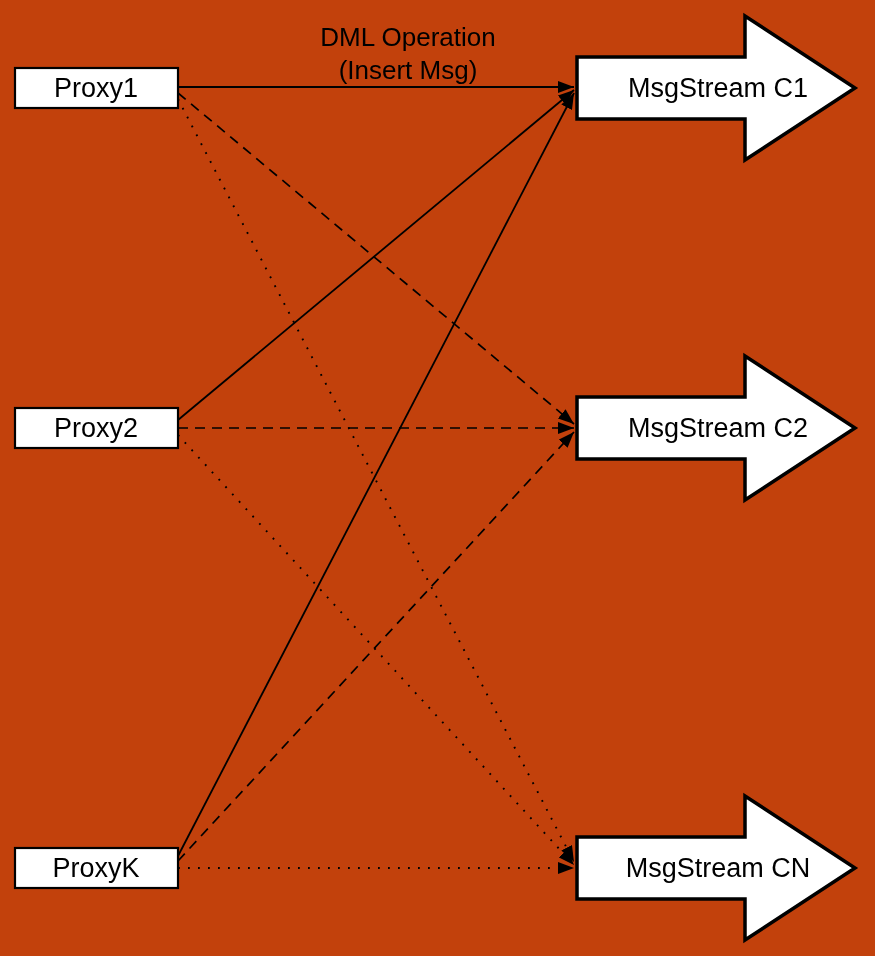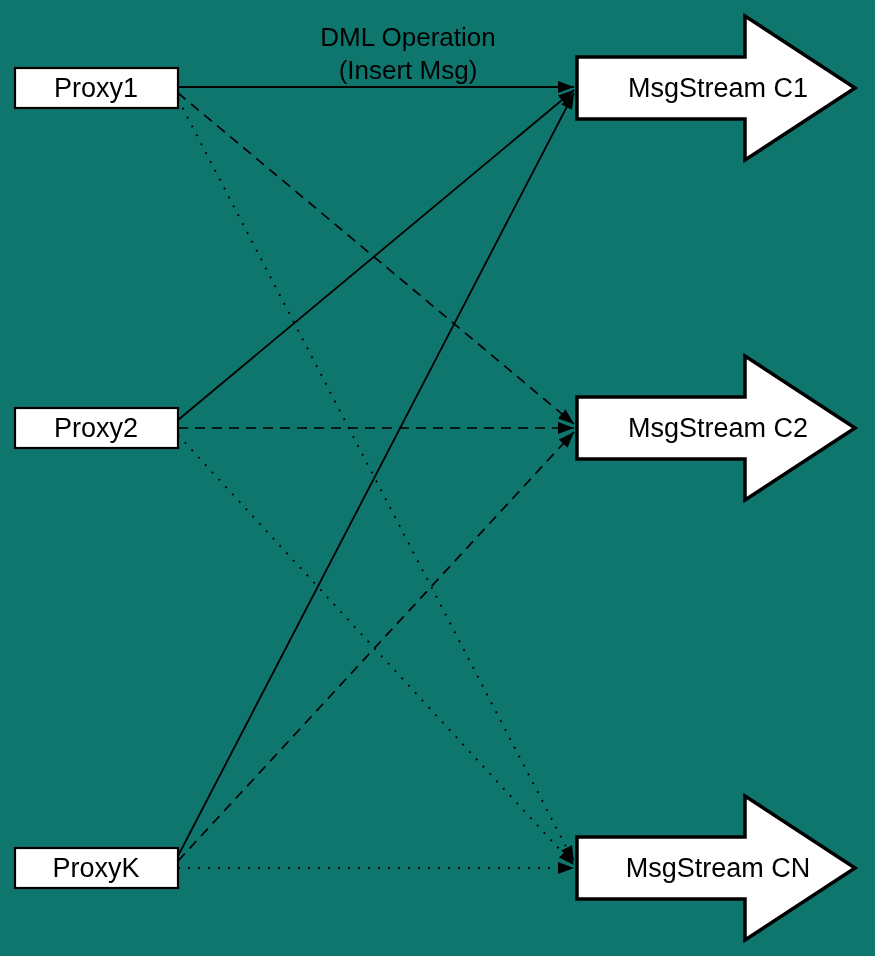--- a/index.html
+++ b/index.html
@@ -4,21 +4,21 @@
 <style>
   html, body {
     margin: 0;
     padding: 0;
     background: #ffffff;
   }
   .diagram-wrap {
     position: relative;
     width: 875px;
     height: 956px;
-    background: #0f766e;
+    background: #c2410c;
     overflow: hidden;
     font-family: "Liberation Sans", sans-serif;
     text-align: right;
   }
   svg { display: block; }
 
   .edge {
     stroke: #000000;
     fill: none;
   }

